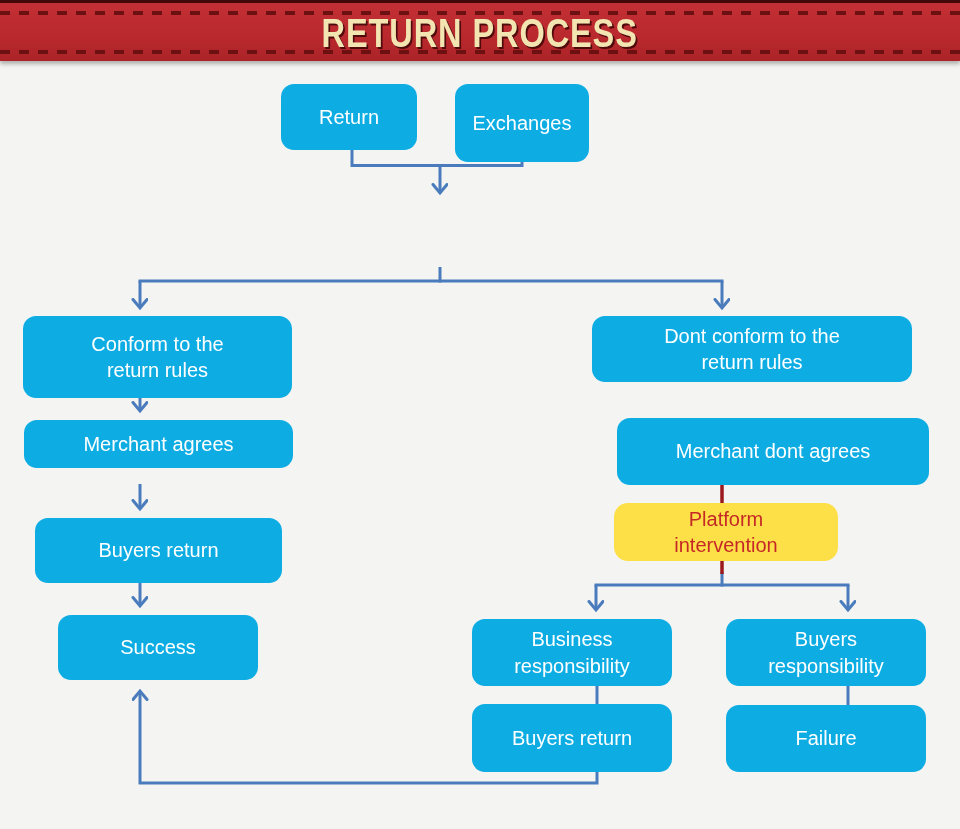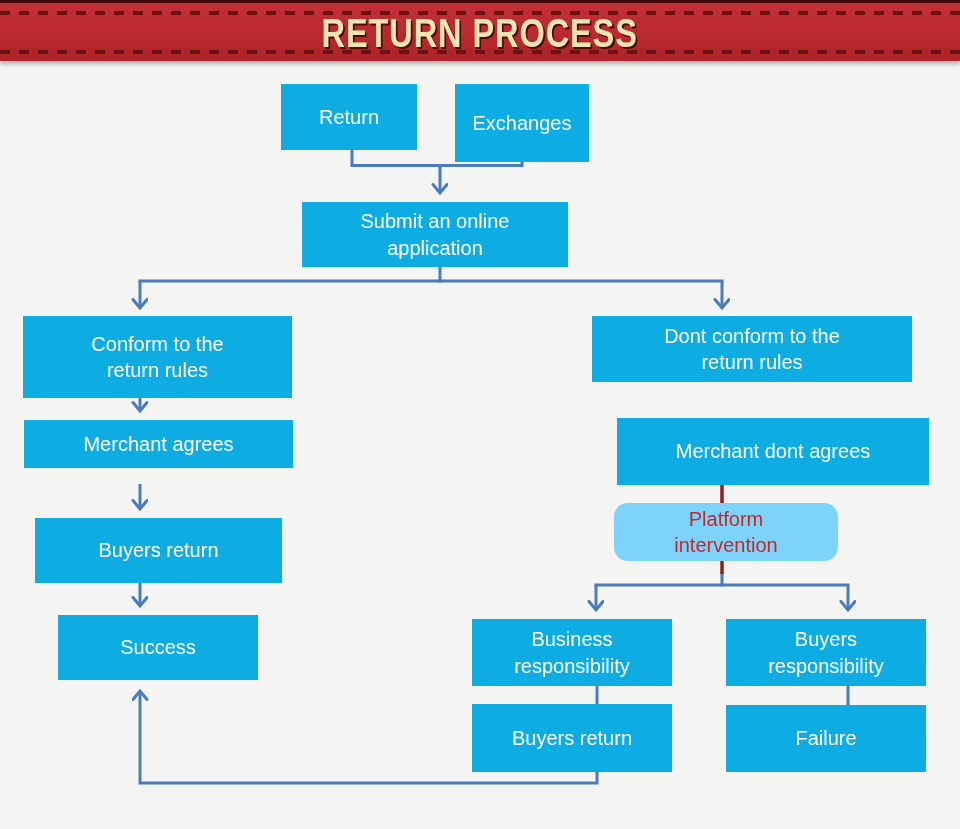--- a/index.html
+++ b/index.html
@@ -30,24 +30,24 @@
     font-weight:bold; font-size:37px; letter-spacing:1px;
     color:#f3e5b2; text-shadow:2px 2px 0 #4f0a0c;
     transform:scale(.88,1.12); transform-origin:center top;
   }
   
   svg.wires { position:absolute; left:0; top:0; }
   
   .node {
     position:absolute; display:flex; align-items:center; justify-content:center;
     background:#0dade4; color:#ffffff;
-    font-size:20px; line-height:1.32; text-align:center; white-space:pre-line;
+    font-size:20px; line-height:1.32; text-align:center; white-space:pre-line;border-radius:13px;
   }
   .node.highlight {
-    background:#7dd3fc; color:#c52927; border-radius:14px;
+    background:#fde047; color:#c52927; border-radius:14px;
   }
 </style>
 </head>
 <body>
 
 <div class="canvas">
 
   <div class="banner">
     <div class="dash-row dash-top"></div>
     <div class="dash-row dash-bottom"></div>
@@ -78,22 +78,20 @@
       <path d="M848 585 L848 610" marker-end="url(#arrowBlue)"></path>
       <path d="M597 686 L597 706"></path>
       <path d="M848 686 L848 707"></path>
       <path d="M597 771 L597 783 L140 783 L140 691" marker-end="url(#arrowBlue)"></path>
     </g>
     <path d="M722 485 L722 574" stroke="#9c1a1d" stroke-width="3.5" fill="none"></path>
   </svg>
 
   <div class="node" style="left:281px; top:84px;  width:136px; height:66px;">Return</div>
   <div class="node" style="left:455px; top:84px;  width:134px; height:78px;">Exchanges</div>
-  <div class="node" style="left:302px; top:202px; width:266px; height:65px;">Submit an online
-application</div>
   <div class="node" style="left:23px;  top:316px; width:269px; height:82px;">Conform to the
 return rules</div>
   <div class="node" style="left:592px; top:316px; width:320px; height:66px;">Dont conform to the
 return rules</div>
   <div class="node" style="left:24px;  top:420px; width:269px; height:48px;">Merchant agrees</div>
   <div class="node" style="left:617px; top:418px; width:312px; height:67px;">Merchant dont agrees</div>
   <div class="node highlight" style="left:614px; top:503px; width:224px; height:58px;">Platform
 intervention</div>
   <div class="node" style="left:35px;  top:518px; width:247px; height:65px;">Buyers return</div>
   <div class="node" style="left:58px;  top:615px; width:200px; height:65px;">Success</div>

